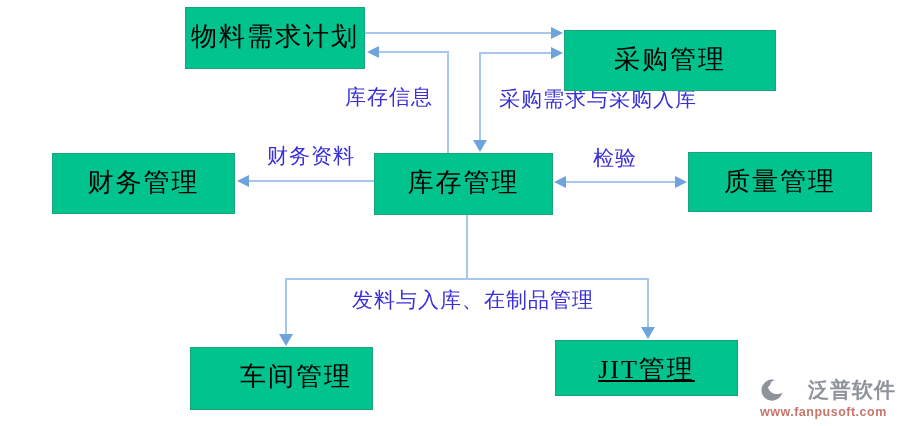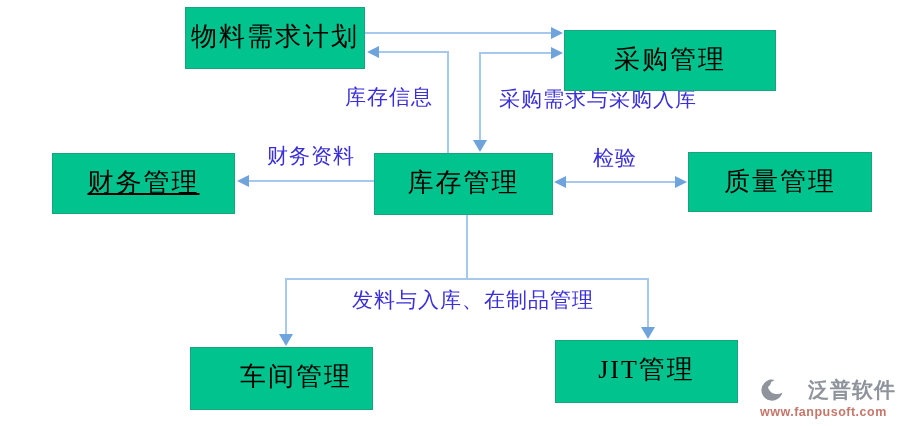--- a/index.html
+++ b/index.html
@@ -17,25 +17,25 @@
     font-family:"Liberation Serif","DejaVu Serif",serif;
   }
   .node{
     position:absolute;background:var(--node-fill);
     border:1px solid rgba(70,110,100,.35);
     color:var(--node-text);font-size:26px;text-align:center;
     padding-top:11px;box-sizing:border-box;letter-spacing:2px;
   }
   .n-mrp      {left:185px;top:7px;  width:180px;height:62px;}
   .n-purchase {left:564px;top:30px; width:212px;height:61px;}
-  .n-finance  {left:52px; top:153px;width:183px;height:61px;text-decoration:underline;}
+  .n-finance  {left:52px; top:153px;width:183px;height:61px;}
   .n-inventory{left:374px;top:153px;width:179px;height:62px;}
   .n-quality  {left:688px;top:152px;width:184px;height:60px;}
   .n-workshop {left:190px;top:347px;width:183px;height:63px;padding-left:29px;}
-  .n-jit      {left:555px;top:340px;width:183px;height:63px;}
+  .n-jit      {left:555px;top:340px;width:183px;height:56px;text-decoration:underline;}
 
   .line{position:absolute;background:var(--line);}
   .ar{position:absolute;width:0;height:0;}
   .ar-right{border-top:6px solid transparent;border-bottom:6px solid transparent;border-left:12px solid var(--arrow);}
   .ar-left {border-top:6px solid transparent;border-bottom:6px solid transparent;border-right:12px solid var(--arrow);}
   .ar-down {border-left:7px solid transparent;border-right:7px solid transparent;border-top:12px solid var(--arrow);}
 
   .elabel{
     position:absolute;color:var(--label-text);font-size:21px;
     letter-spacing:1px;white-space:nowrap;

